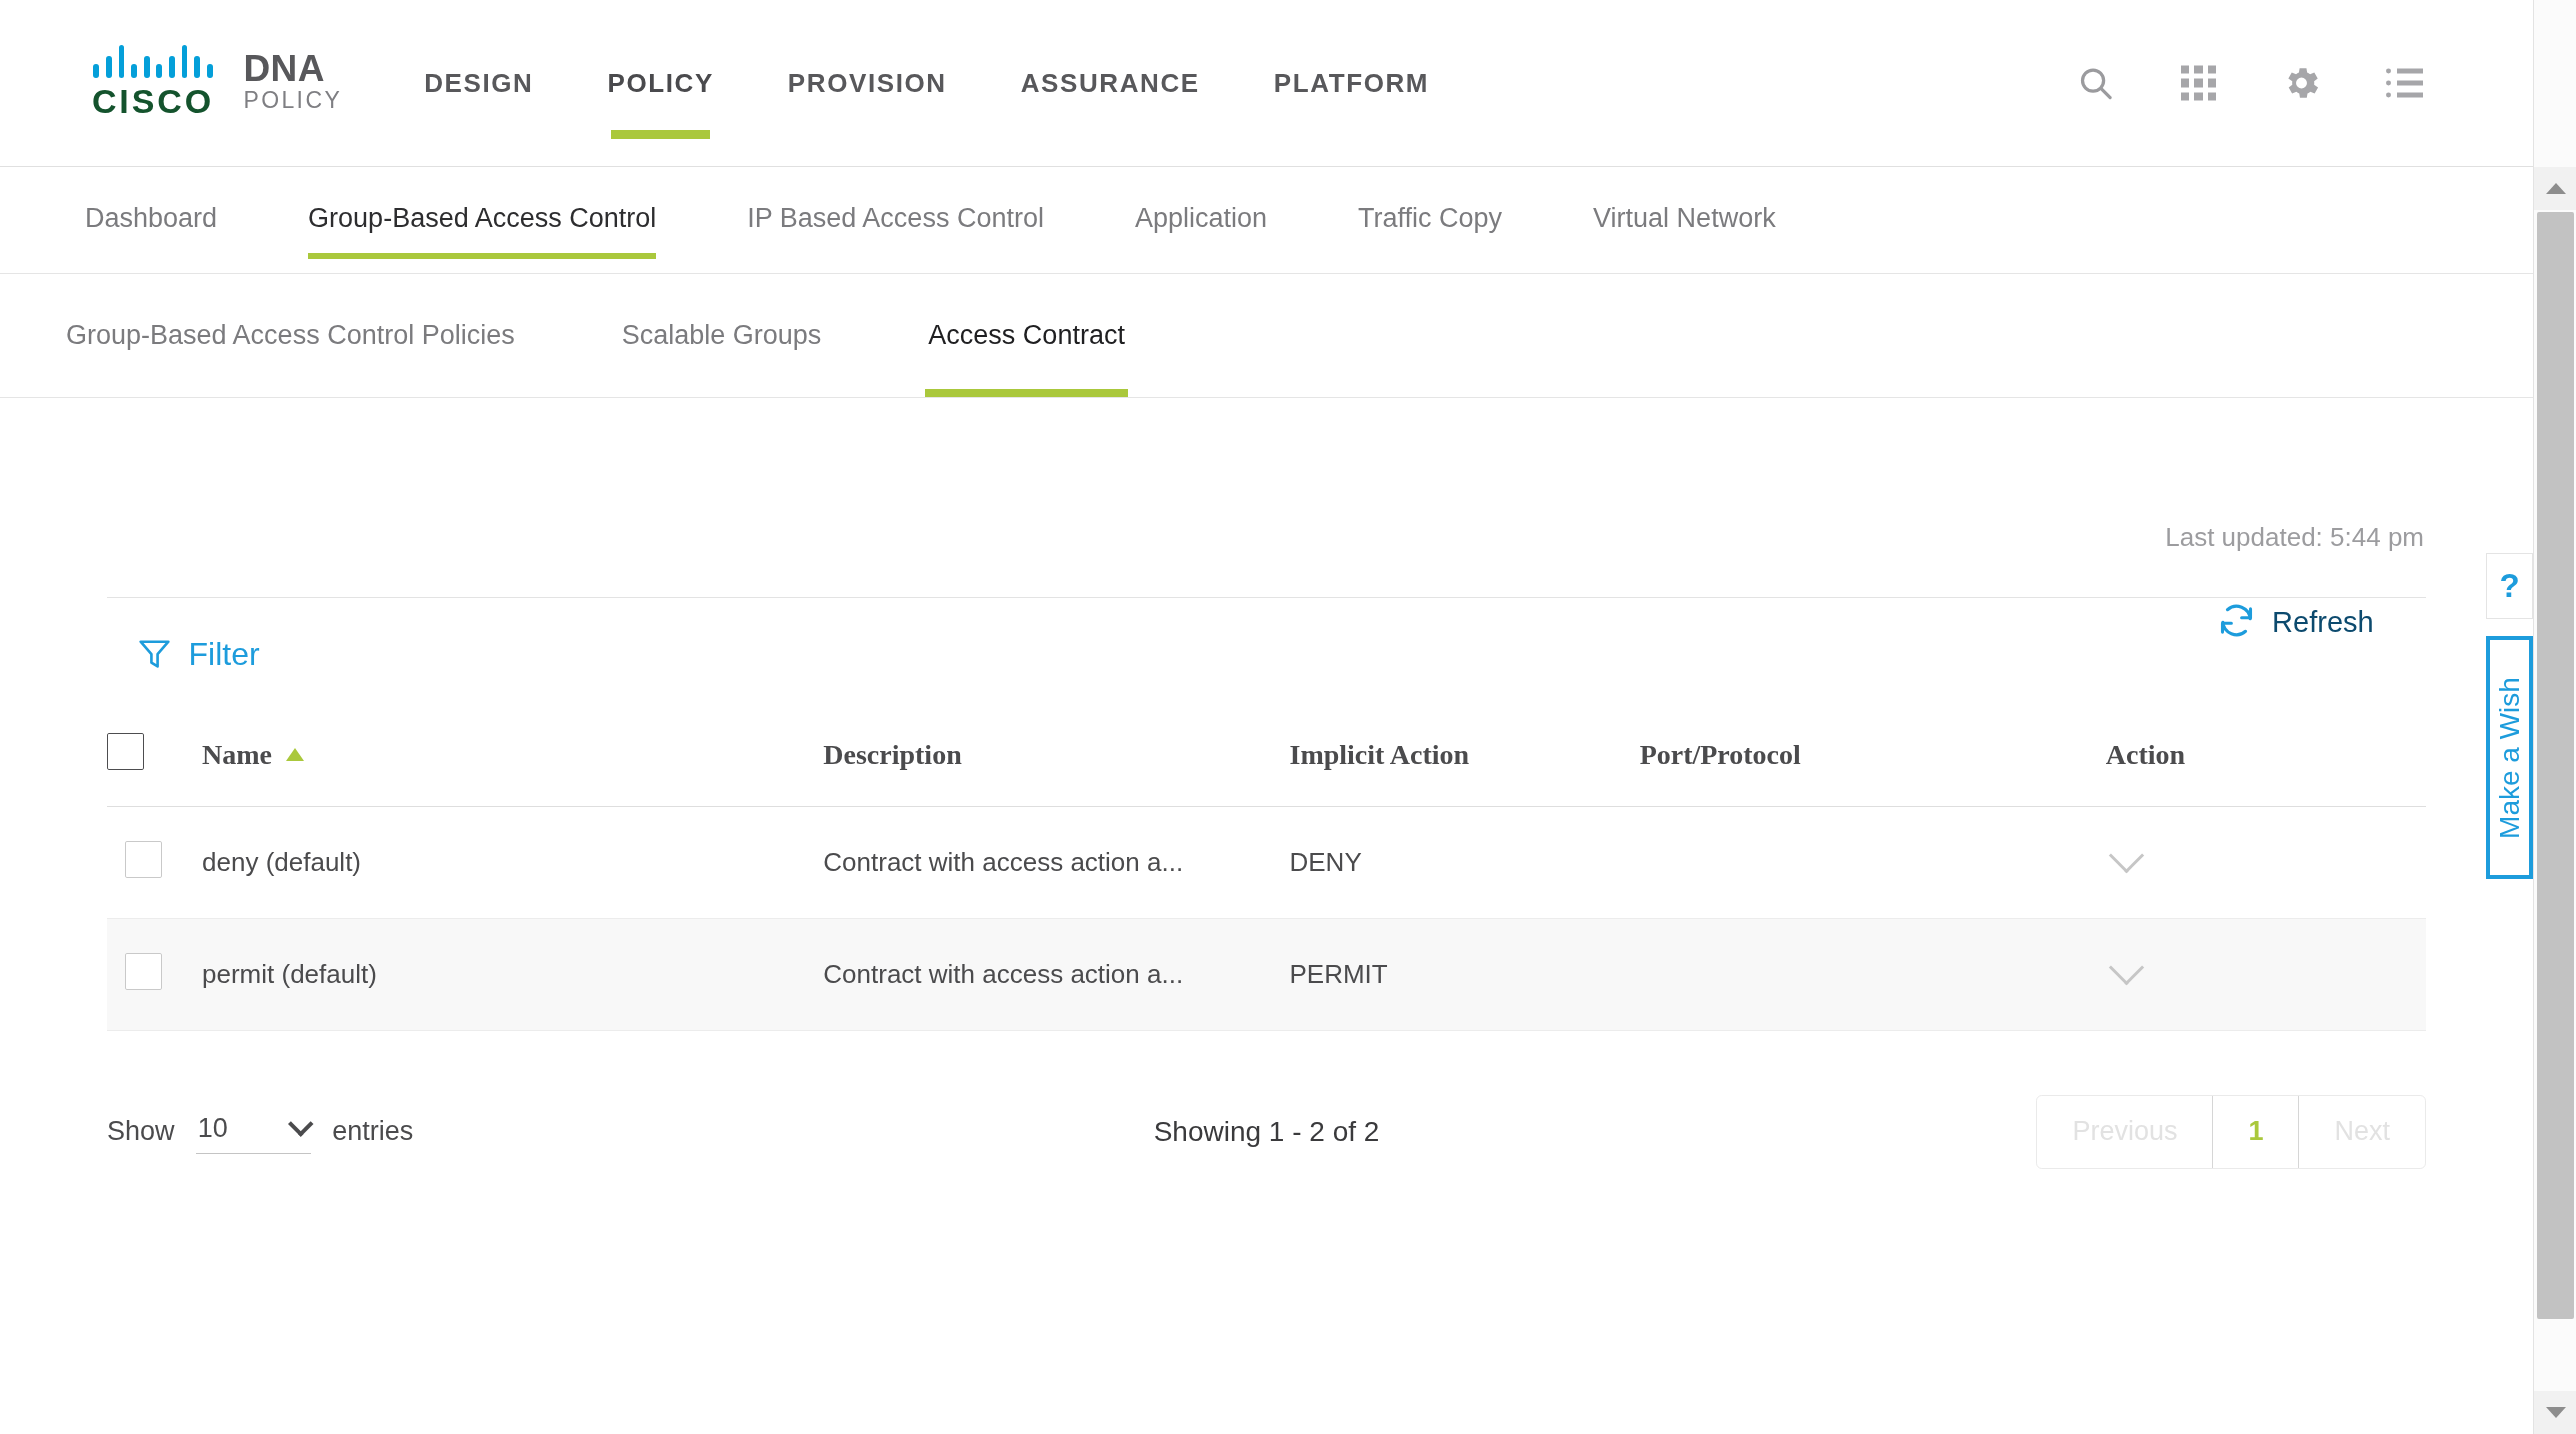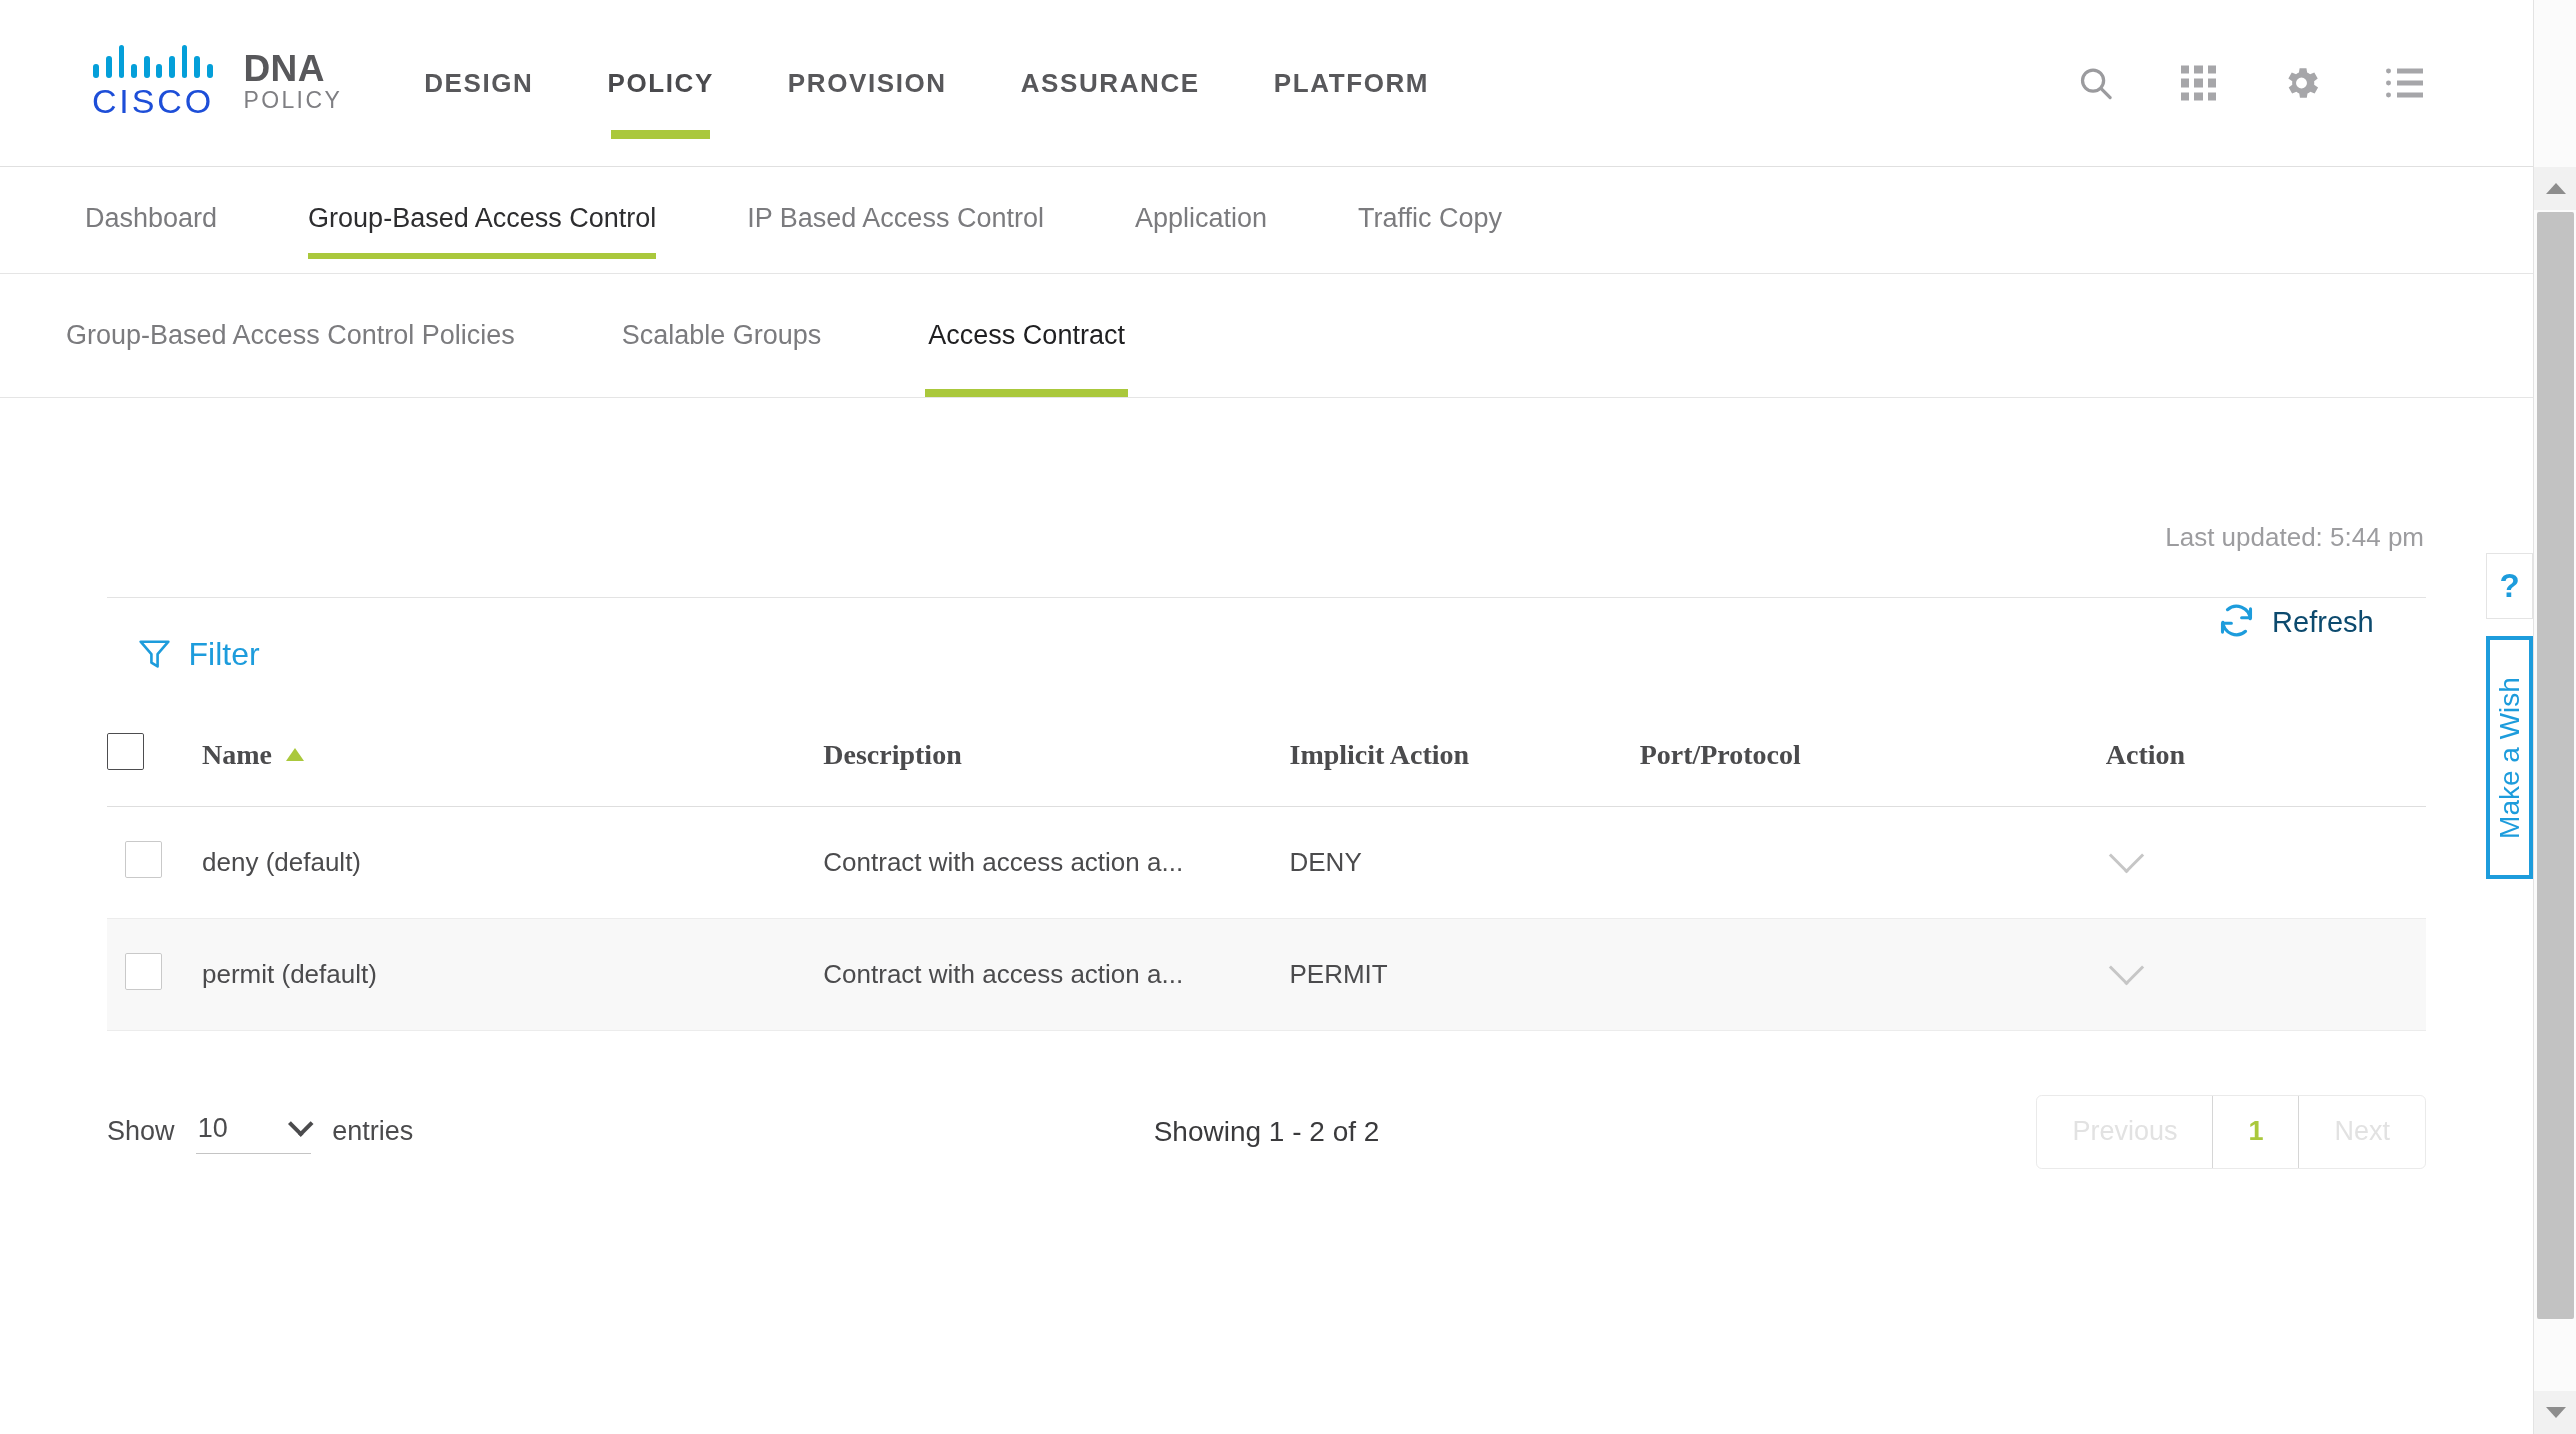--- a/index.html
+++ b/index.html
@@ -53,23 +53,23 @@
   .cb3 { height: 33px; }
   .cb4 { height: 13.6px; }
   .cb5 { height: 22px; }
   .cb6 { height: 13.6px; }
   .cb7 { height: 22px; }
   .cb8 { height: 33px; }
   .cb9 { height: 22px; }
   .cb10 { height: 13.6px; }
   .cisco-word {
     text-align: center;
-    color: #1d4ed8;
+    color: #14532d;
     font-size: 34px;
-    font-weight: normal;
+    font-weight: bold;
     letter-spacing: 2.9px;
     margin-top: 3.9px;
     font-family: "Liberation Sans", sans-serif;
   }
   .product {
     line-height: 1.02;
     padding-bottom: 3.9px;
   }
   .product .p-main {
     font-size: 37px;
@@ -561,20 +561,21 @@
       </div>
     </div>
   </div>
 
   <div class="subnav">
     <div class="subnav-item">Dashboard</div>
     <div class="subnav-item active">Group-Based Access Control</div>
     <div class="subnav-item">IP Based Access Control</div>
     <div class="subnav-item">Application</div>
     <div class="subnav-item">Traffic Copy</div>
+    <div class="subnav-item">Virtual Network</div>
   </div>
 
   <div class="tabnav">
     <div class="tabnav-item">Group-Based Access Control Policies</div>
     <div class="tabnav-item">Scalable Groups</div>
     <div class="tabnav-item active">Access Contract</div>
   </div>
 
   <div class="content">
 

